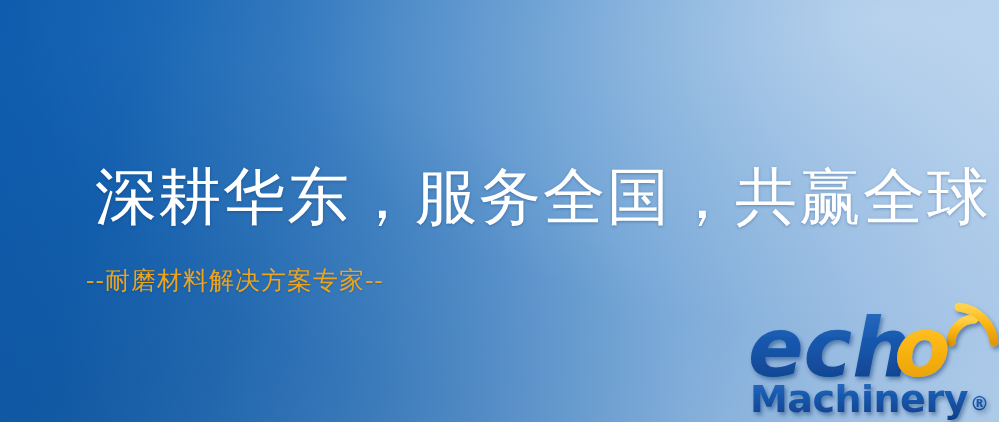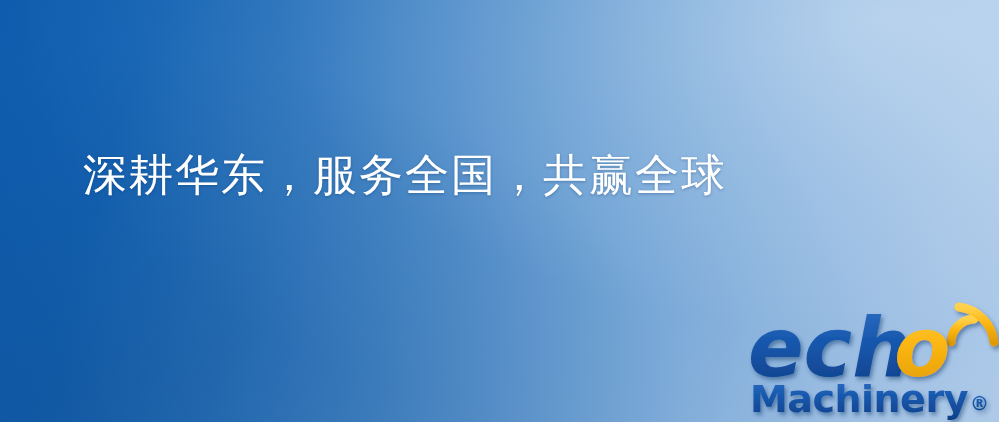--- a/index.html
+++ b/index.html
@@ -44,23 +44,23 @@
                   rgba(6,62,126,0.12) 38%,
                   rgba(0,0,0,0.00) 66%);
     pointer-events: none;
   }
 
   
   .headline {
     position: absolute;
     left: 83px;
     top: 152px;
-    margin: 0;
+    margin: 12px;
     font-family: "DejaVu Serif", "Liberation Serif", serif;
-    font-size: 44px;
+    font-size: 62px;
     line-height: 1.06;
     font-weight: 400;
     color: #ffffff;
     letter-spacing: 2px;
     white-space: nowrap;
     text-shadow: 0 1px 3px rgba(8,48,96,0.35);
     text-align: center;
   }
 
   
@@ -107,20 +107,21 @@
 </head>
 <body>
 
 <div id="banner">
 
   <div id="banner-sheen"></div>
   <div id="banner-vignette"></div>
 
   <h1 class="headline">深耕华东，服务全国，共赢全球</h1>
 
+  <p class="subtitle">--耐磨材料解决方案专家--</p>
 
   <div id="logo">
     <svg viewBox="0 0 250 122" xmlns="http://www.w3.org/2000/svg" aria-hidden="true">
       <defs>
         <linearGradient id="blueFace" x1="0" y1="0" x2="0" y2="1">
           <stop offset="0%" stop-color="#2f6fc4"></stop>
           <stop offset="45%" stop-color="#1657ad"></stop>
           <stop offset="100%" stop-color="#0e3f86"></stop>
         </linearGradient>
         <linearGradient id="goldFace" x1="0" y1="0" x2="0" y2="1">

